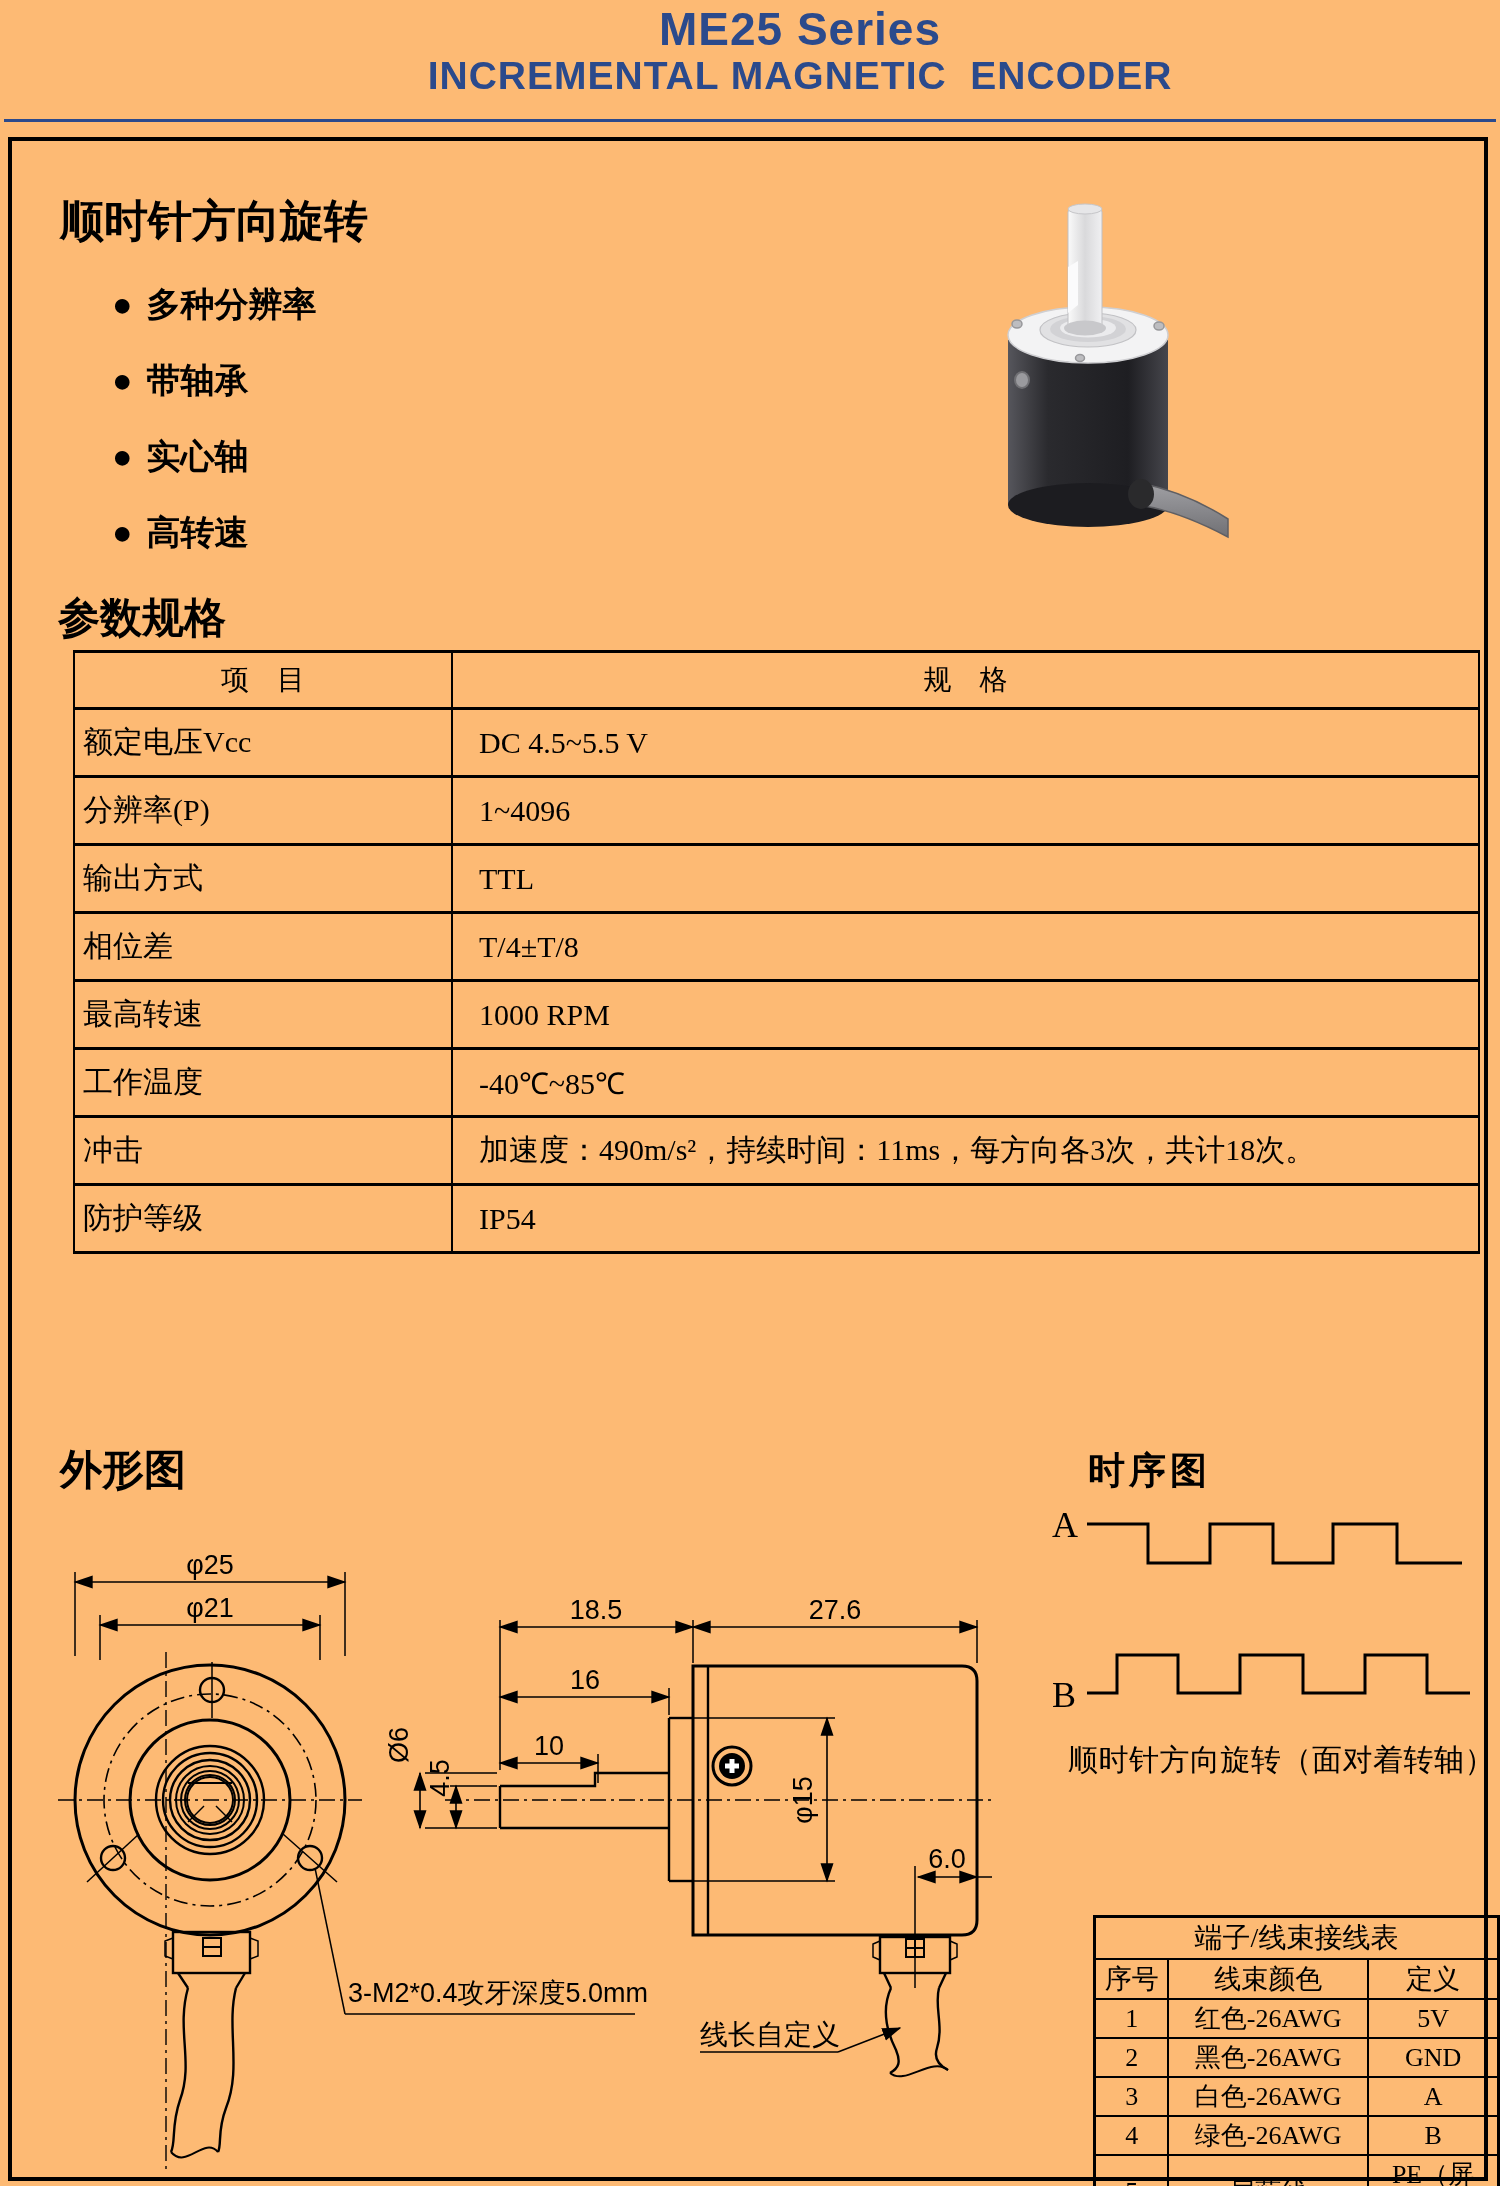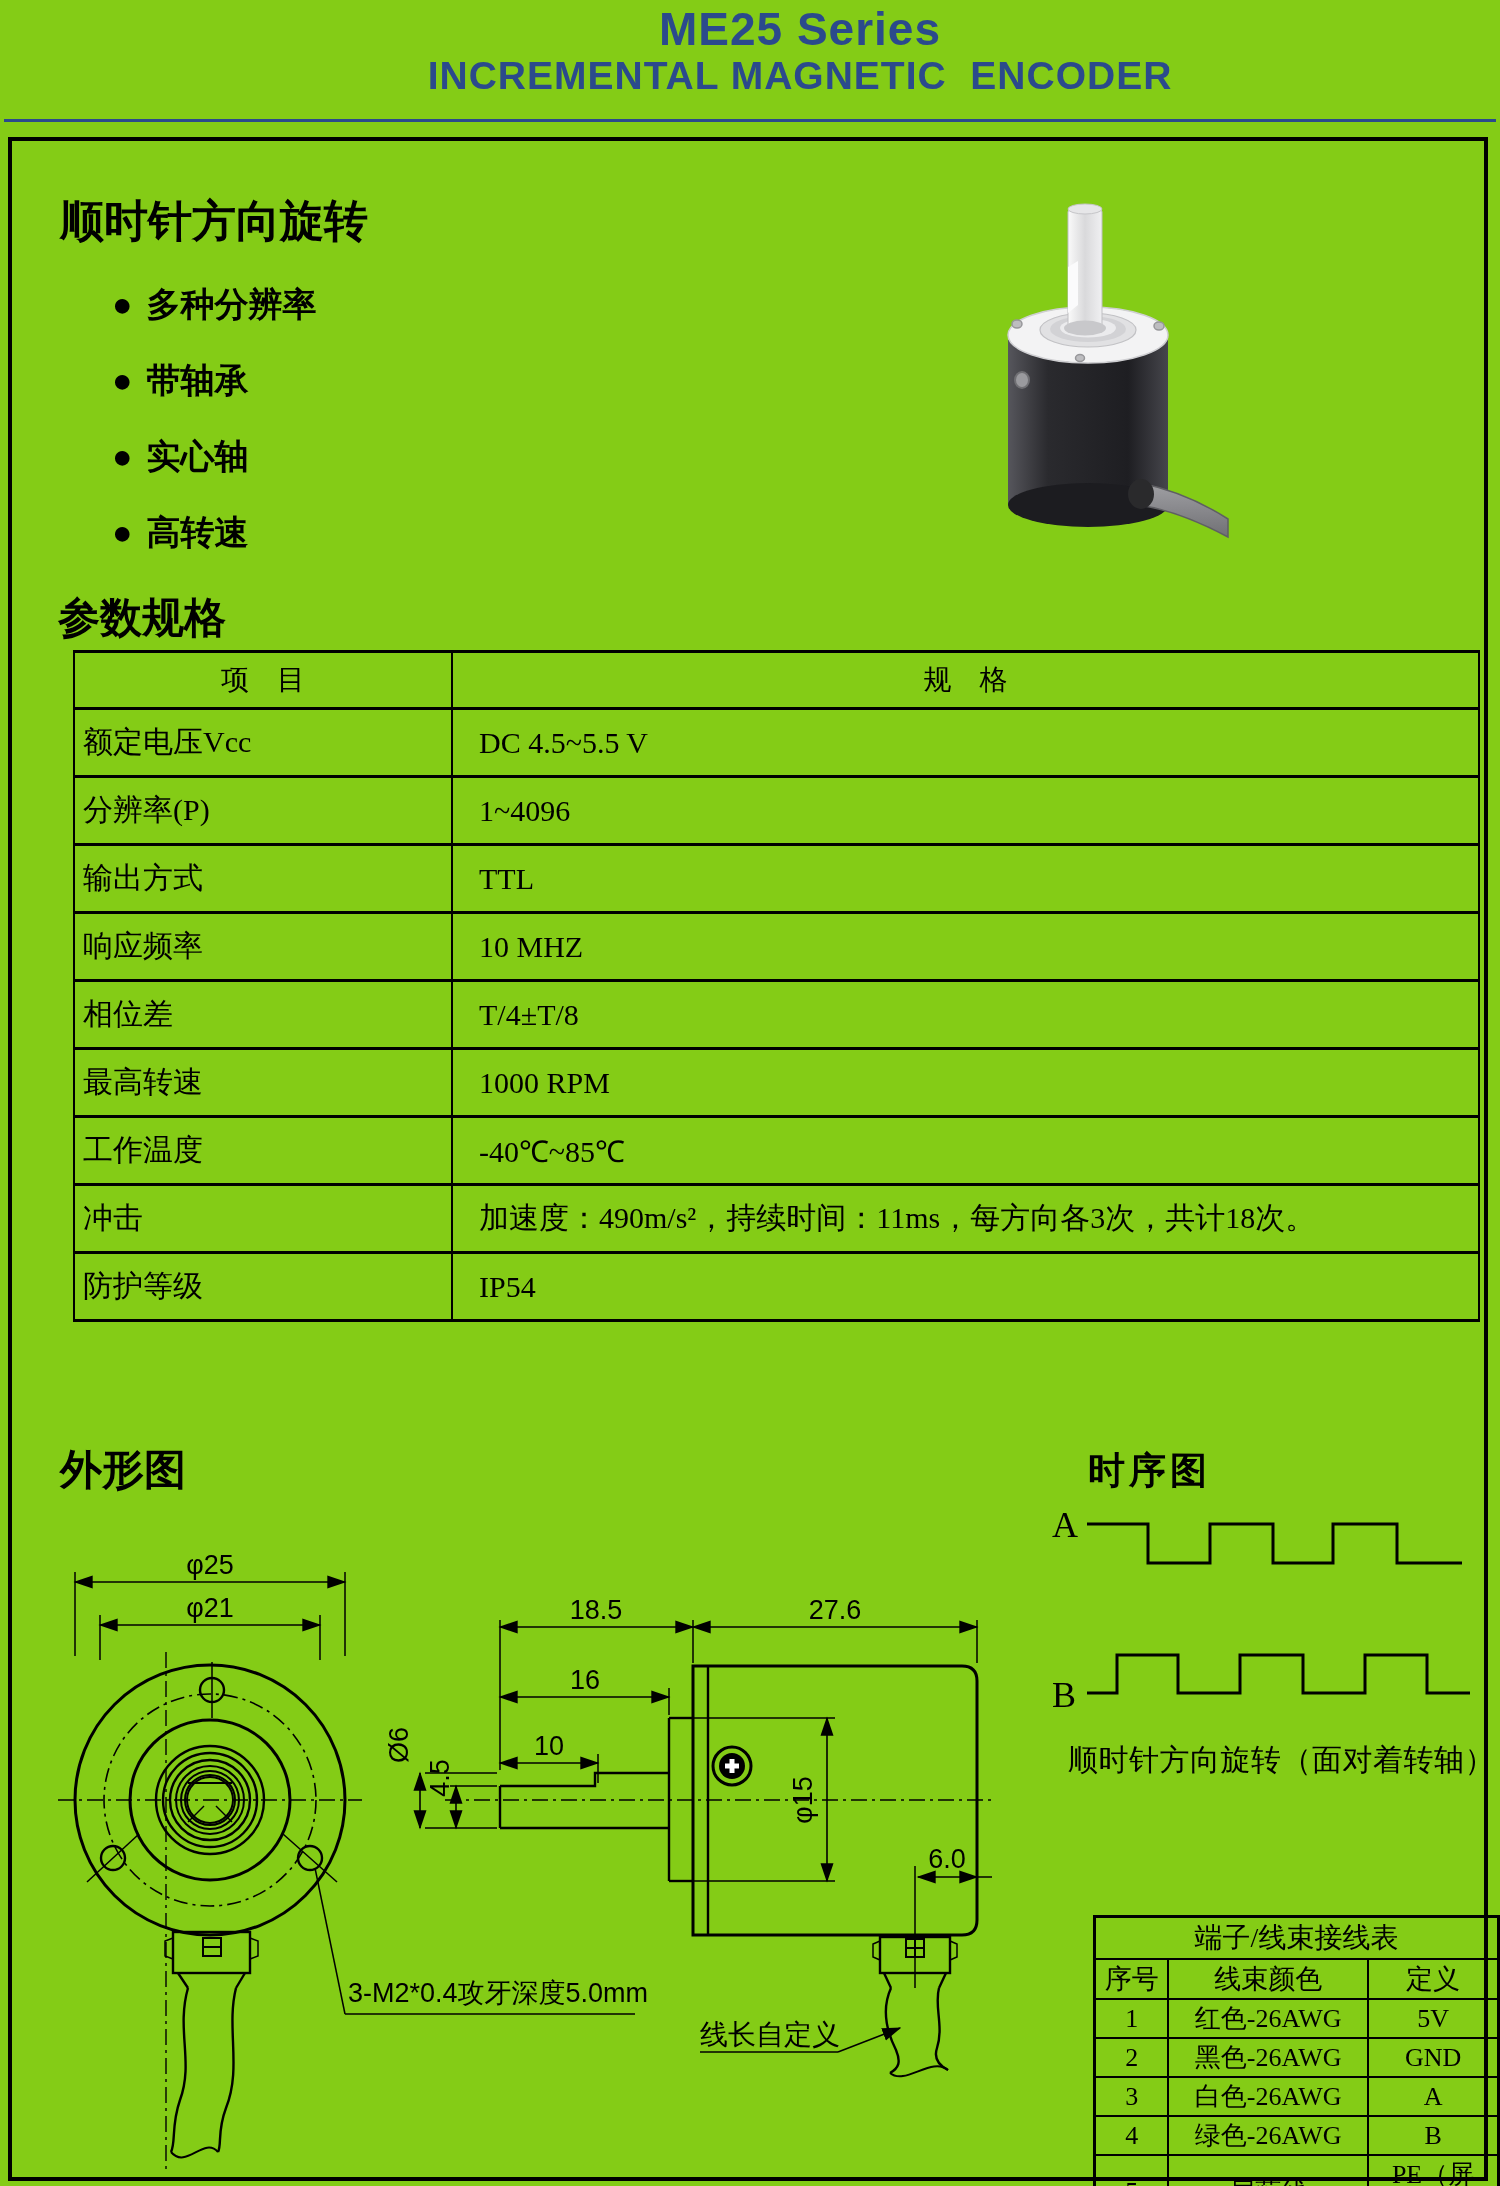--- a/index.html
+++ b/index.html
@@ -1,16 +1,16 @@
 <!DOCTYPE html>
 <html><head>
 <meta charset="utf-8">
 <style>
   html,body{margin:0;padding:0;background:#fff;}
-  .page{position:relative;width:1500px;height:2186px;background:#84cc16;color:#000;
+  .page{position:relative;width:1500px;height:2186px;background:#fdba74;color:#000;
         font-family:"Liberation Sans",sans-serif;overflow:hidden;}
   
   .hdr1{position:absolute;left:100px;top:2px;width:1400px;text-align:center;
         font-size:46px;font-weight:bold;color:#2b4a8c;letter-spacing:1px;}
   .hdr2{position:absolute;left:100px;top:54px;width:1400px;text-align:center;
         font-size:39px;font-weight:bold;color:#2b4a8c;white-space:pre;letter-spacing:1px;}
   .blue-rule{position:absolute;left:4px;top:119px;width:1492px;height:3px;background:#2b4a8c;}
   .main-box{position:absolute;left:8px;top:137px;width:1480px;height:2044px;
             border:4px solid #000;box-sizing:border-box;}
   
@@ -127,24 +127,20 @@
         </tr>
     <tr>
           <td class="lab">分辨率(P)</td>
           <td class="val">1~4096</td>
         </tr>
     <tr>
           <td class="lab">输出方式</td>
           <td class="val">TTL</td>
         </tr>
     <tr>
-          <td class="lab">响应频率</td>
-          <td class="val">10 MHZ</td>
-        </tr>
-    <tr>
           <td class="lab">相位差</td>
           <td class="val">T/4±T/8</td>
         </tr>
     <tr>
           <td class="lab">最高转速</td>
           <td class="val">1000 RPM</td>
         </tr>
     <tr>
           <td class="lab">工作温度</td>
           <td class="val">-40℃~85℃</td>

